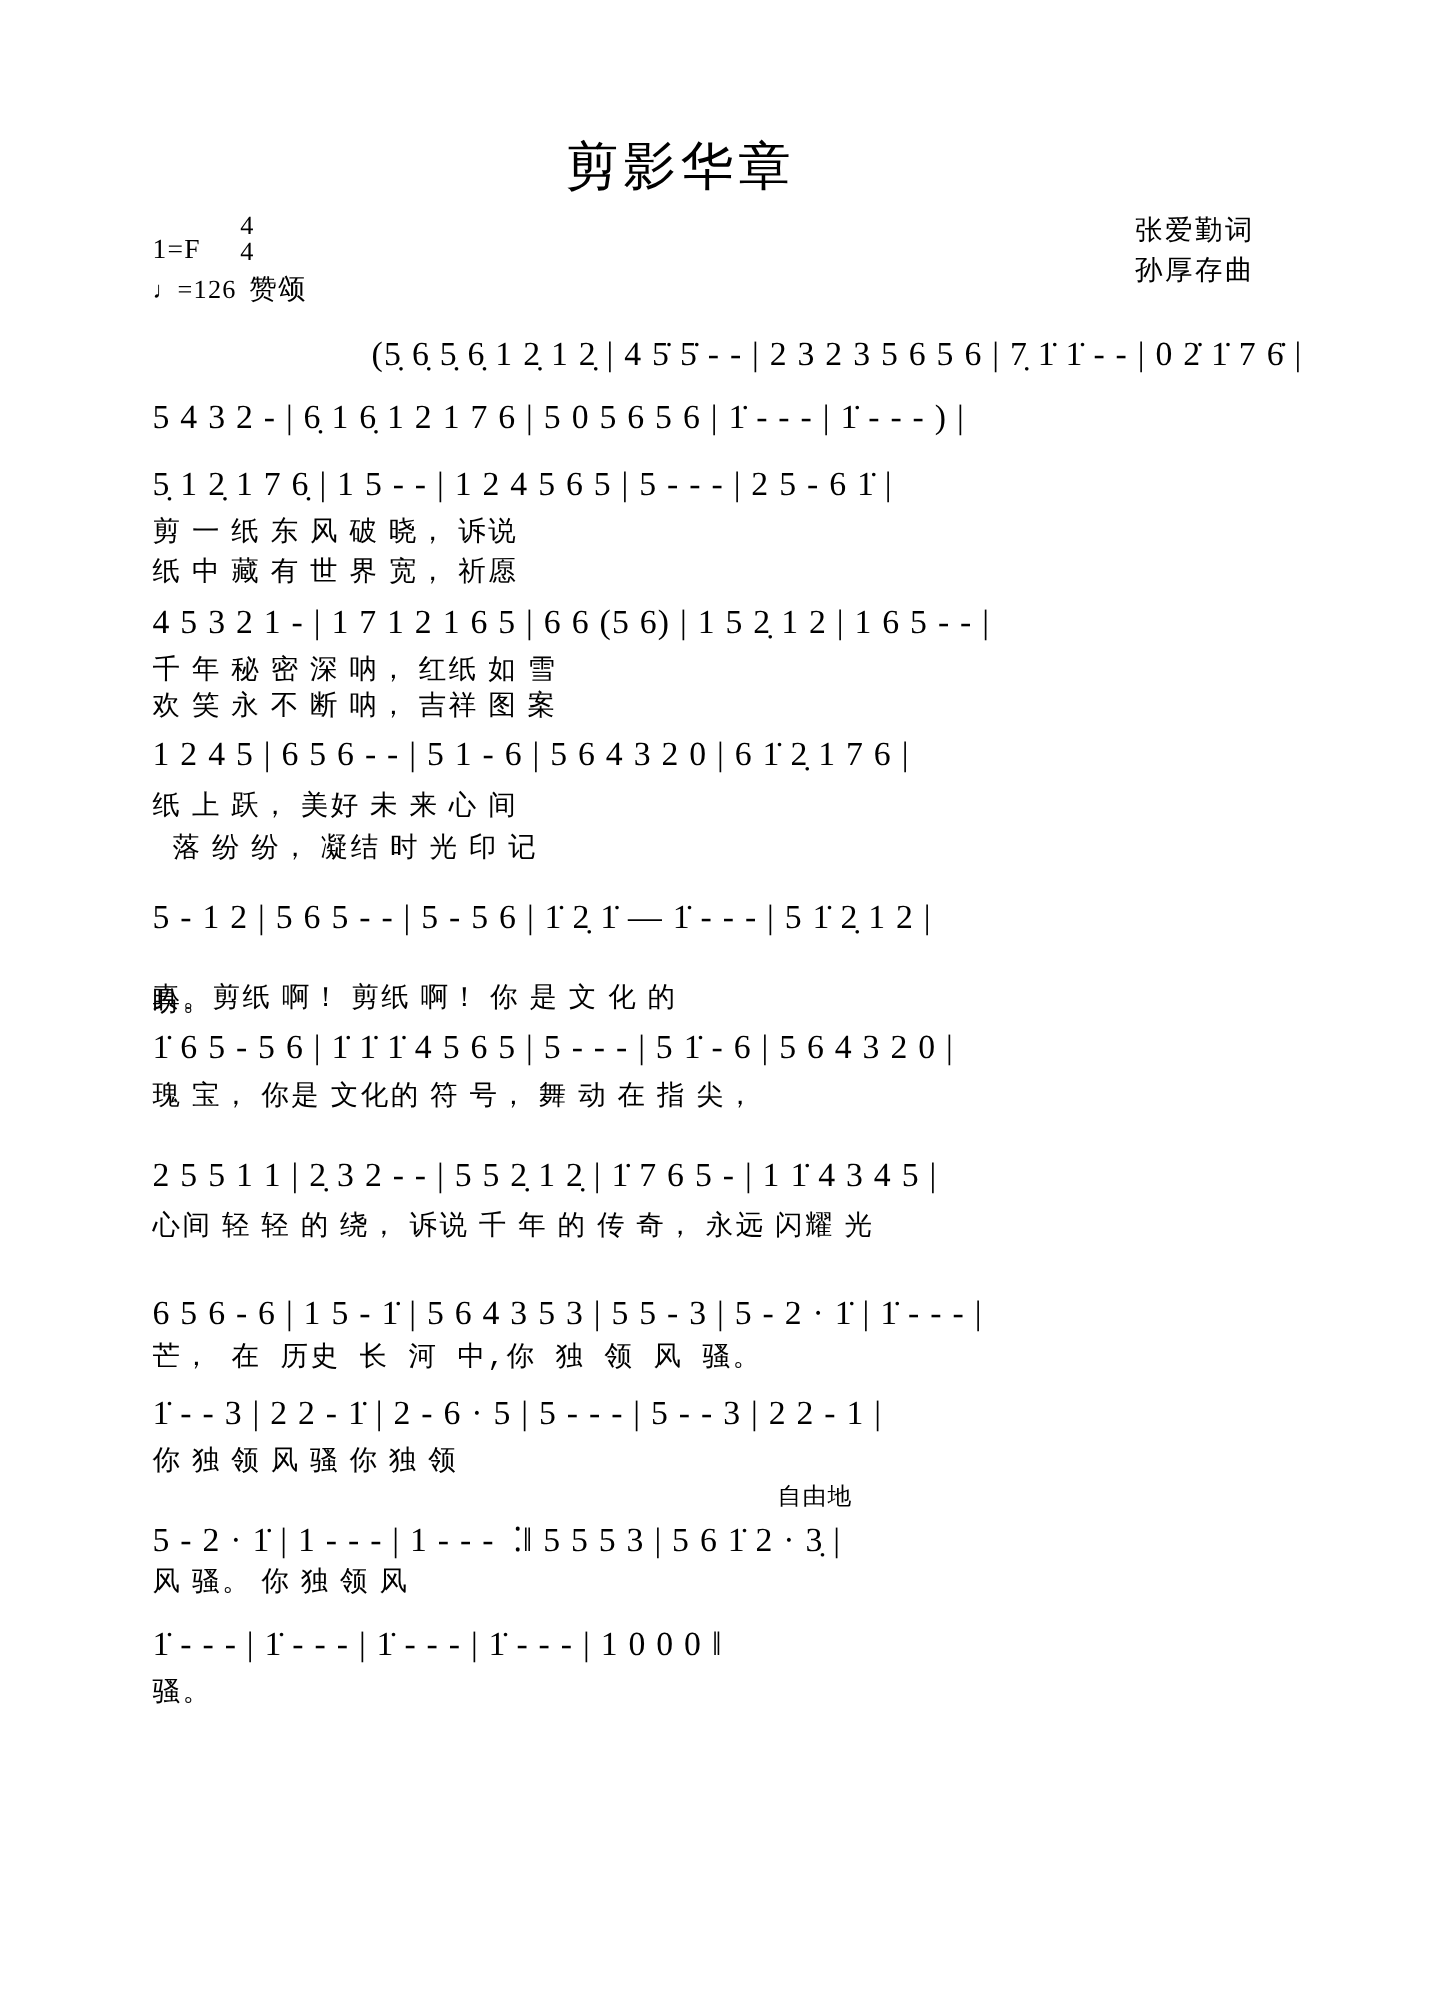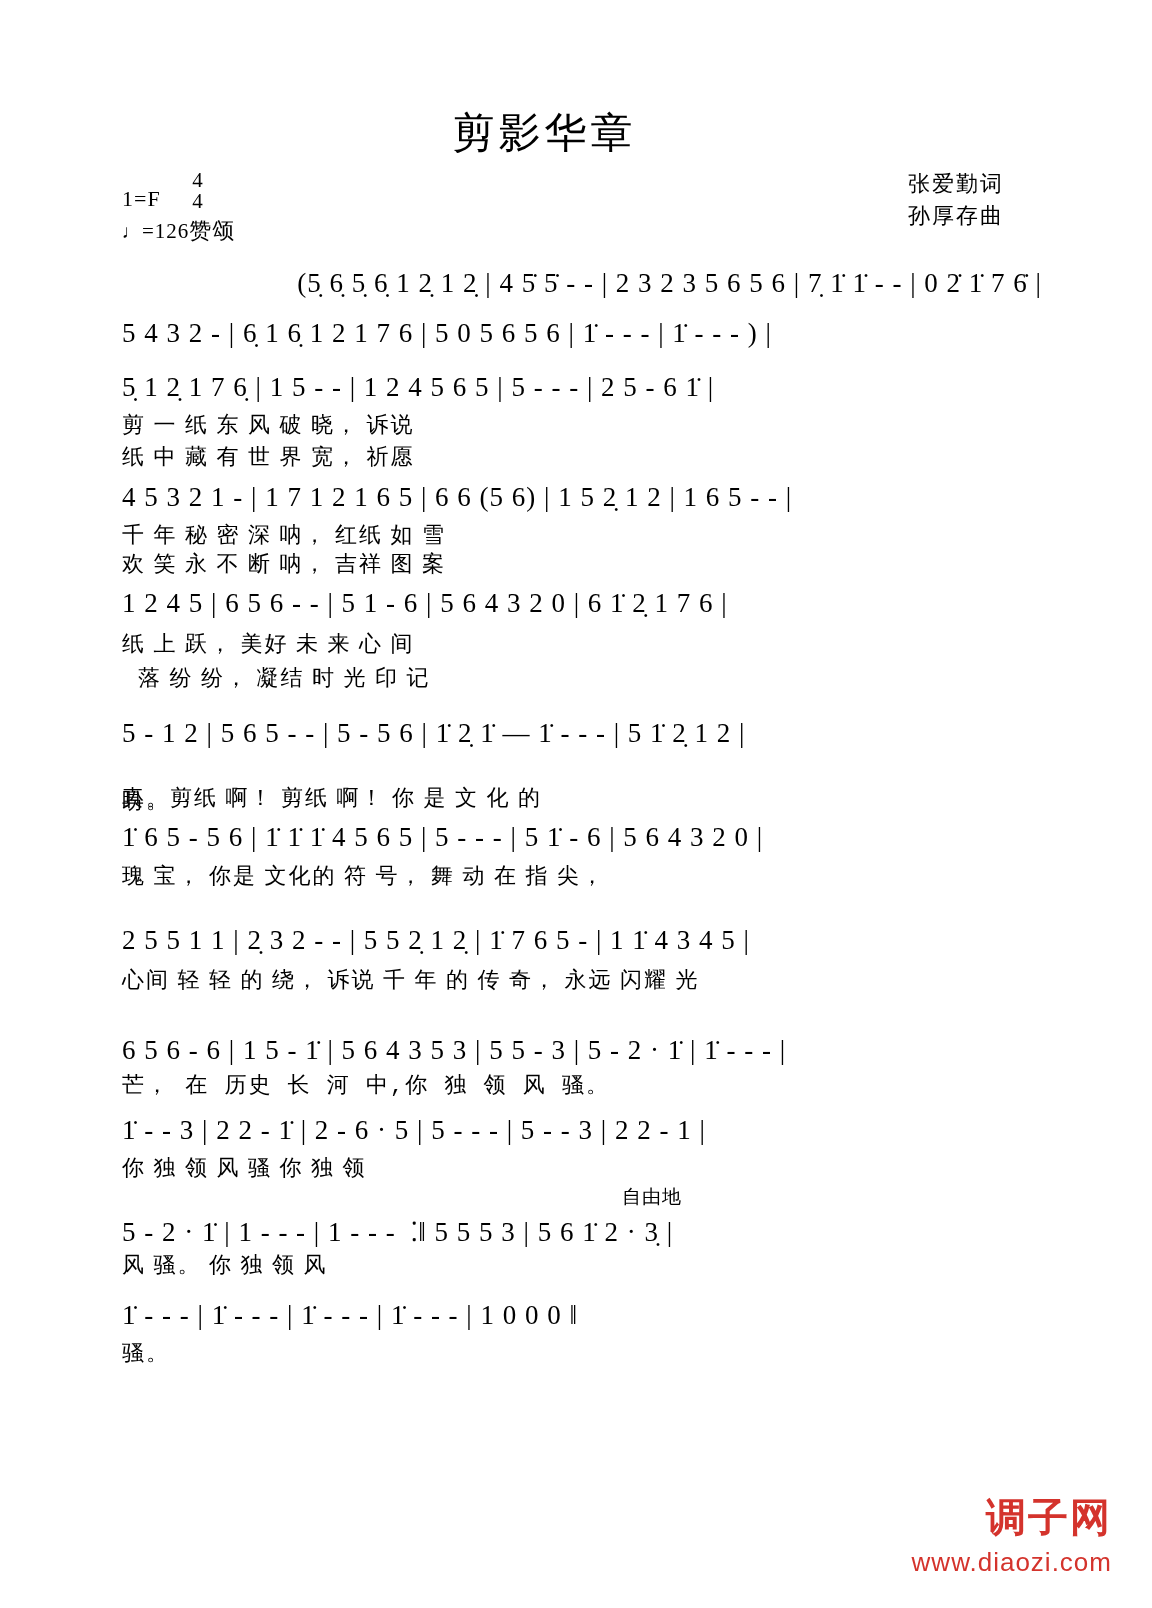--- a/index.html
+++ b/index.html
@@ -55,21 +55,21 @@
   .meter .num { display: block; }
   .meter .den { display: block; }
   .tempo {
     position: absolute;
     top: 216px;
     left: 122px;
     font-size: 21px;
     letter-spacing: 1px;
   }
   .tempo .note-glyph { font-size: 19px; }
-  .tempo .mood { font-size: 22px; }
+  .tempo .mood { margin-left: 10px; font-size: 22px; }
   
   .credits {
     position: absolute;
     top: 168px;
     right: 148px;
     text-align: right;
     font-size: 22px;
     line-height: 1.45;
     letter-spacing: 2px;
   }
@@ -174,18 +174,14 @@
   <div class="lyric" style="top:1153px;">你 独 领 风 骚 你 独 领</div>
 
   <div class="free-mark" style="top:1184px; left:622px;">自由地</div>
 
   <div class="row" style="top:1212px;">5 - 2 · 1̇ | 1 - - - | 1 - - -  ⁚‖ 5 5 5 3 | 5 6 1̇ 2 · 3̣ |</div>
   <div class="lyric" style="top:1250px;">风 骚。 你 独 领 风</div>
 
   <div class="row" style="top:1300px;">1̇ - - - | 1̇ - - - | 1̇ - - - | 1̇ - - - | 1 0 0 0 ‖</div>
   <div class="lyric" style="top:1338px;">骚。</div>
 
-  <div class="watermark">
-    <span class="wm-name">调子网</span>
-    <span class="wm-url">www.diaozi.com</span>
-  </div>
 
 </div>
 
 </body></html>

